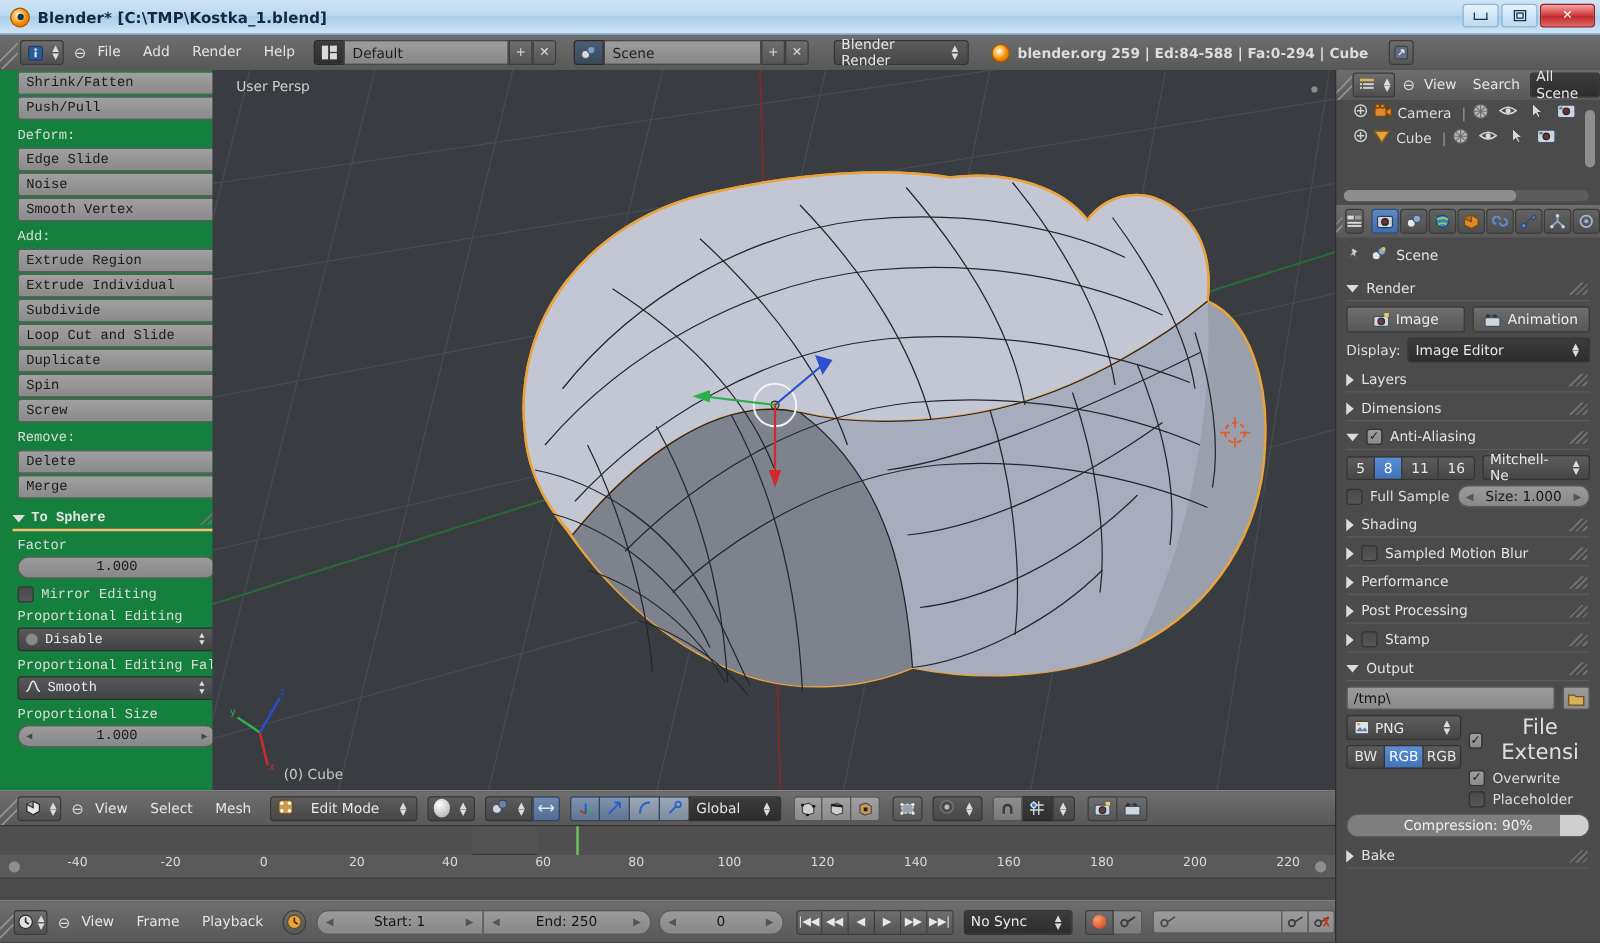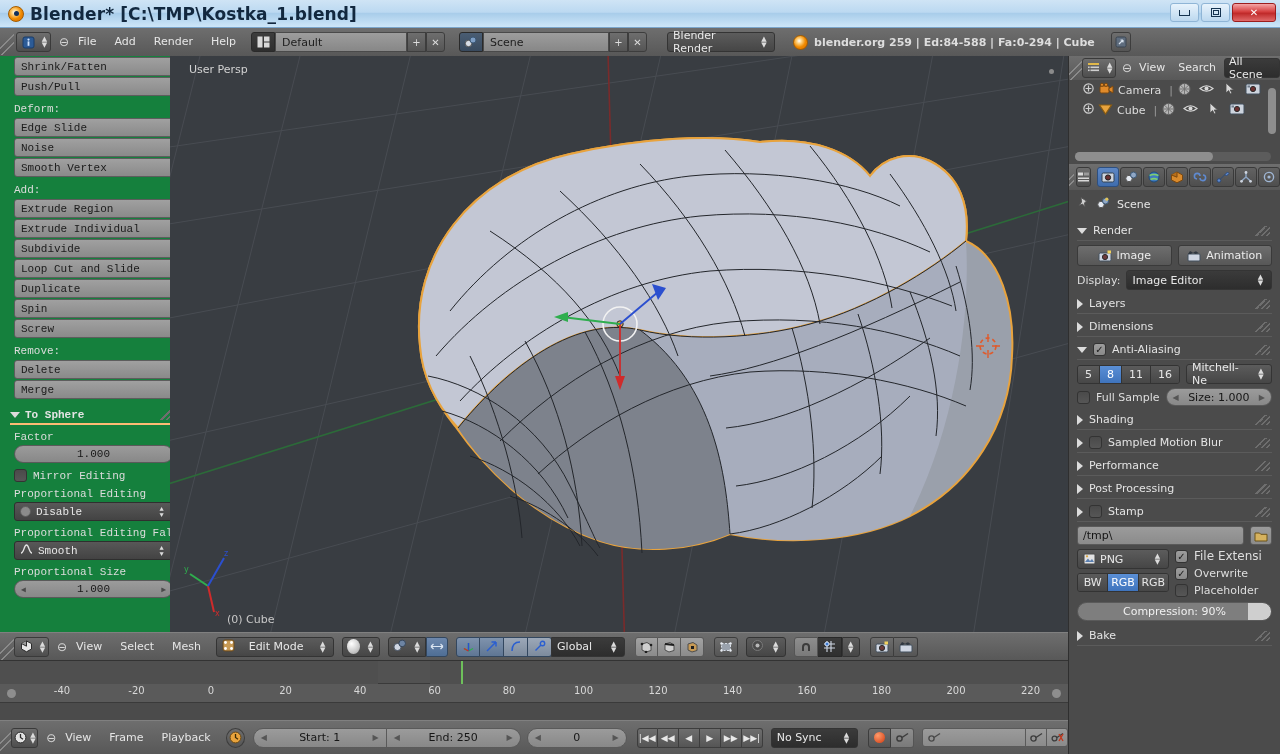--- a/index.html
+++ b/index.html
@@ -21,21 +21,21 @@
   }
   .titlebar .tb-icon{
     width:16px;height:16px;margin-left:8px;margin-right:6px;border-radius:50%;
     background:radial-gradient(circle at 40% 38%,#ffffff 0%,#ffd27f 22%,#f08a00 55%,#d96a00 100%);
     border:1px solid #a35c00; position:relative;
   }
   .titlebar .tb-icon:after{
     content:""; position:absolute; left:5px; top:4px; width:5px; height:5px;
     border-radius:50%; background:#13315c;
   }
-  .titlebar .tb-title{ color:#12283f; font-size:17px; font-weight:bold; letter-spacing:.1px;}
+  .titlebar .tb-title{ color:#12283f; font-size:12px; font-weight:bold; letter-spacing:.1px;}
   .win-btns{ position:absolute; right:4px; top:3px; display:flex; gap:2px;}
   .win-btn{
     width:29px;height:19px;border:1px solid #8fb5d6;border-radius:3px;
     background:linear-gradient(to bottom,#e8f3fc,#bcd8ef);
     display:flex;align-items:center;justify-content:center;
     color:#15334f; font-size:10px; font-weight:bold;
   }
   .win-btn.close{
     width:44px;
     background:linear-gradient(to bottom,#f5a6a6,#d54040 45%,#c02a2a 55%,#e06a6a);
@@ -1039,20 +1039,25 @@
       <span>Post Processing</span>
       <div class="hatch"></div>
     </div>
     <div class="sec-head">
       <div class="tri-r"></div>
       <div class="chkbox"></div>
       <span>Stamp</span>
       <div class="hatch"></div>
     </div>
 
+    <div class="sec-head">
+      <div class="tri-d"></div>
+      <span>Output</span>
+      <div class="hatch"></div>
+    </div>
     <div class="rowline">
       <div class="txtfield">
         <span>/tmp\</span>
       </div>
       <div style="width:22px;height:19px;border-radius:3px;background:linear-gradient(to bottom,#9b9b9b,#8b8b8b);border:1px solid #5a5a5a;display:flex;align-items:center;justify-content:center;">
         <svg width="14" height="12" viewBox="0 0 14 12">
             <path d="M1 3 H5.5 L6.8 4.3 H13 V11 H1 Z" fill="#d6b25e" stroke="#6b5219"></path>
           </svg>
       </div>
     </div>
@@ -1074,21 +1079,21 @@
         </div>
         <div class="seg" id="color-seg" style="width:92px;margin-top:4px;">
             <span style="flex: 1 1 0%; text-align: center; padding: 2px 0px;">BW</span>
             <span class="on" style="flex: 1 1 0%; text-align: center; padding: 2px 0px;">RGB</span>
             <span style="flex: 1 1 0%; text-align: center; padding: 2px 0px;">RGB</span>
           </div>
       </div>
       <div style="width:104px;">
         <div style="display:flex;align-items:center;gap:6px;margin-bottom:4px;">
           <div class="chkbox on">✓</div>
-          <span style="color:#dedede;font-size:12px;text-align:center;">File Extensi</span>
+          <span style="color:#dedede;font-size:17px;text-align:center;">File Extensi</span>
         </div>
         <div style="display:flex;align-items:center;gap:6px;margin-bottom:4px;">
           <div class="chkbox on">✓</div>
           <span style="color:#dedede;font-size:11px;">Overwrite</span>
         </div>
         <div style="display:flex;align-items:center;gap:6px;">
           <div class="chkbox"></div>
           <span style="color:#dedede;font-size:11px;">Placeholder</span>
         </div>
       </div>

